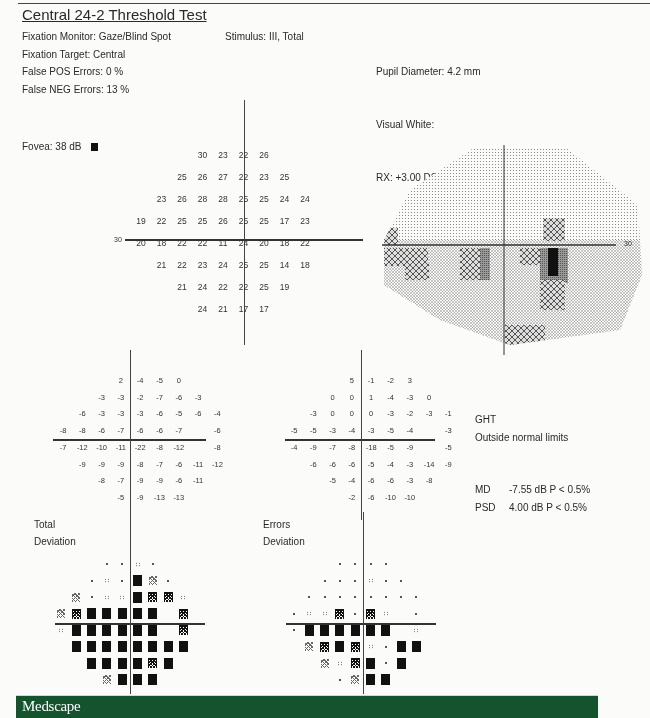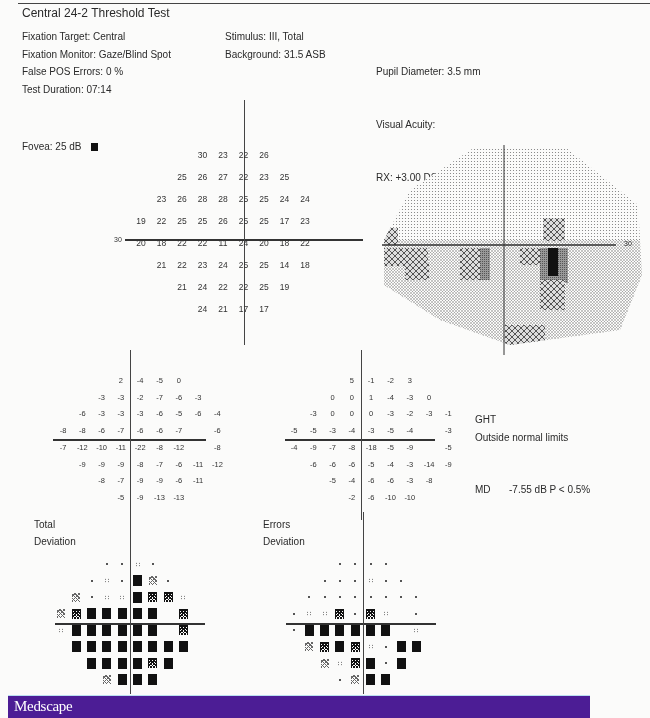--- a/index.html
+++ b/index.html
@@ -1,62 +1,61 @@
 <!DOCTYPE html>
 <html><head>
 <meta charset="utf-8">
 <style>
   html,body{margin:0;padding:0;}
   body{width:650px;height:718px;background:#fbfbfa;position:relative;overflow:hidden;font-family:"Liberation Sans",sans-serif;color:#2a2a2a;}
   .topline{position:absolute;left:18px;top:3px;width:632px;height:1px;background:#444;}
-  .title{position:absolute;left:22px;top:6px;font-size:12px;}
+  .title{position:absolute;left:22px;top:6px;font-size:15px;text-decoration:underline;}
   .info{position:absolute;font-size:10px;line-height:17.6px;white-space:nowrap;}
   .info div{height:17.6px;}
   .fovea-box{display:inline-block;width:7px;height:8px;background:#111;margin-left:10px;vertical-align:-1px;}
   .grid-num{position:absolute;font-size:8.5px;text-align:center;width:18px;color:#333;}
   .small-num{position:absolute;font-size:7.5px;text-align:center;width:18px;color:#333;}
   .axis-h{position:absolute;height:1.5px;background:#333;}
   .axis-v{position:absolute;width:1.2px;background:#444;}
   .axis-lbl{position:absolute;font-size:7px;color:#333;}
   .sym{position:absolute;width:10px;height:12px;display:flex;align-items:center;justify-content:center;}
   .sym.black::after{content:"";display:block;width:9px;height:11px;background:#111;}
   .sym.dot::after{content:"";display:block;width:2px;height:2px;background:#555;}
   .sym.dots4::after{content:"";display:block;width:6px;height:5px;background:radial-gradient(circle,#555 35%,transparent 40%) 0 0/3px 2.5px;}
   .sym.check::after{content:"";display:block;width:8px;height:9px;background:repeating-linear-gradient(45deg,#444 0 1px,transparent 1px 2.5px),repeating-linear-gradient(-45deg,#444 0 1px,transparent 1px 3px);opacity:.8;}
   .sym.dense::after{content:"";display:block;width:9px;height:10px;background:repeating-linear-gradient(45deg,#111 0 1.2px,transparent 1.2px 2.2px),repeating-linear-gradient(-45deg,#111 0 1.2px,transparent 1.2px 2.2px);}
   .label{position:absolute;font-size:10px;line-height:17px;}
   .stats{position:absolute;font-size:10px;line-height:17.5px;white-space:nowrap;}
-  .footer{position:absolute;left:8px;top:695px;width:582px;height:23px;background:#4c1d95;border-top:1px solid #b9dff0;}
+  .footer{position:absolute;left:16px;top:695px;width:582px;height:23px;background:#14532d;border-top:1px solid #b9dff0;}
   .footer span{position:absolute;left:6px;top:2px;color:#fff;font-family:"Liberation Serif",serif;font-size:15px;letter-spacing:-0.3px;}
   .gray{position:absolute;left:380px;top:145px;width:282px;height:210px;}
 </style>
 </head>
 <body>
 
 <div class="topline"></div>
 <div class="title">Central 24-2 Threshold Test</div>
 
 <div class="info" style="left:22px;top:28px;">
+  <div>Fixation Monitor: Gaze/Blind Spot</div>
   <div>Fixation Target: Central</div>
-  <div>Fixation Monitor: Gaze/Blind Spot</div>
   <div>False POS Errors:  0 %</div>
-  <div>Test Duration: 07:14</div>
+  <div>False NEG Errors:  13 %</div>
 </div>
 <div class="info" style="left:22px;top:138px;">
-  <span>Fovea: 25 dB</span><span class="fovea-box"></span>
+  <span>Fovea: 38 dB</span><span class="fovea-box"></span>
 </div>
 
 <div class="info" style="left:225px;top:28px;">
   <div>Stimulus: III, Total</div>
-  <div>Background: 31.5 ASB</div>
 </div>
 
 <div class="info" style="left:376px;top:28px;white-space:pre;">
-  <div>Pupil Diameter: 3.5 mm</div>
-  <div>Visual Acuity:</div>
+  <div>Pupil Diameter: 4.2 mm</div>
+  <div>Visual White:</div>
   <div>RX: +3.00 DS      DC  X</div>
 </div>
 
 <div id="threshold">
   <div class="axis-h" style="left:125px;top:239px;width:238px;"></div>
   <div class="axis-v" style="left:244px;top:100px;height:245px;"></div>
   <div class="axis-lbl" style="left:114px;top:236px;">30</div>
 <div class="grid-num" style="left: 193.5px; top: 150px;">30</div>
     <div class="grid-num" style="left: 214px; top: 150px;">23</div>
     <div class="grid-num" style="left: 234.5px; top: 150px;">22</div>
@@ -271,20 +270,21 @@
     <div class="small-num" style="left: 381.5px; top: 492.9px;">-10</div>
     <div class="small-num" style="left: 400.8px; top: 492.9px;">-10</div>
   </div>
 
 <div class="stats" style="left:475px;top:411px;">
   <div>GHT</div>
   <div>Outside normal limits</div>
 </div>
 <div class="stats" style="left:475px;top:481px;">
   <div><span style="display:inline-block;width:34px;">MD</span><span>-7.55 dB  P &lt; 0.5%</span></div>
+  <div><span style="display:inline-block;width:34px;">PSD</span><span>4.00 dB  P &lt; 0.5%</span></div>
 </div>
 
 <div class="label" style="left:34px;top:516px;">
   <div>Total</div>
   <div>Deviation</div>
 </div>
 <div id="tdp">
   <div class="axis-h" style="left:55px;top:623px;width:150px;"></div>
   <div class="axis-v" style="left:130px;top:512px;height:182px;"></div>
 <div class="sym dot" style="left: 101.9px; top: 558px;"></div>

